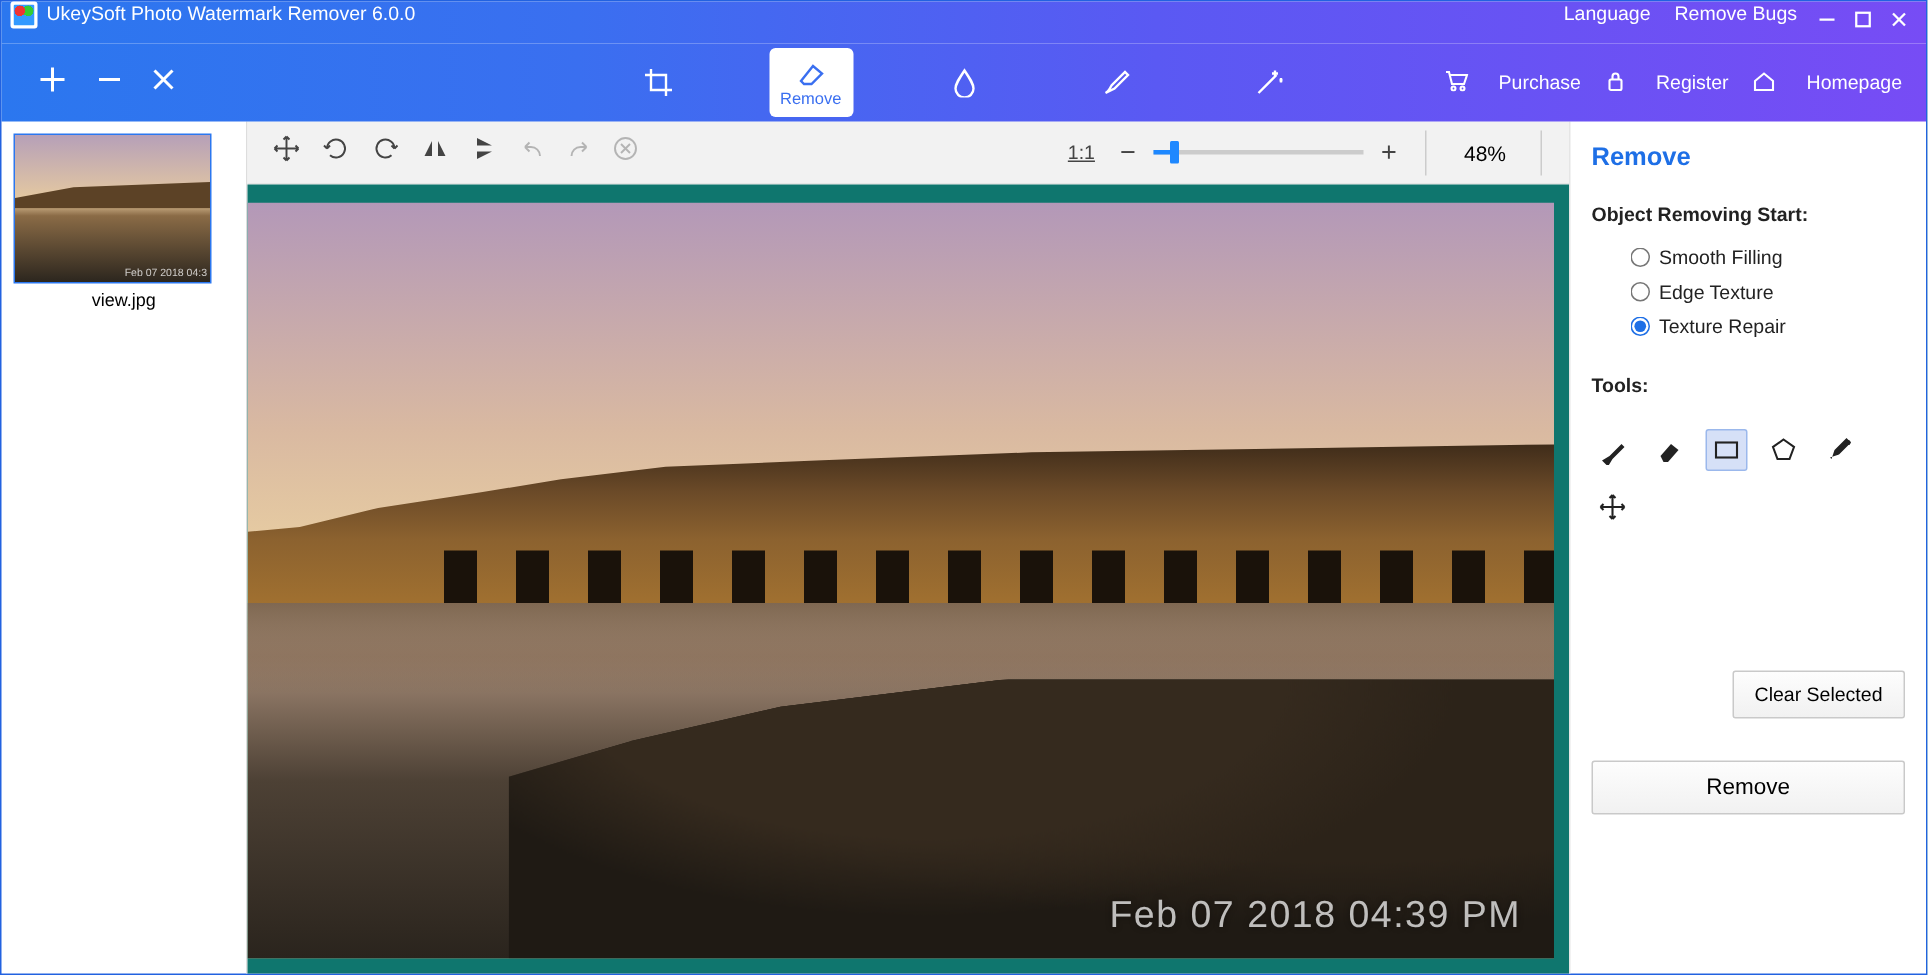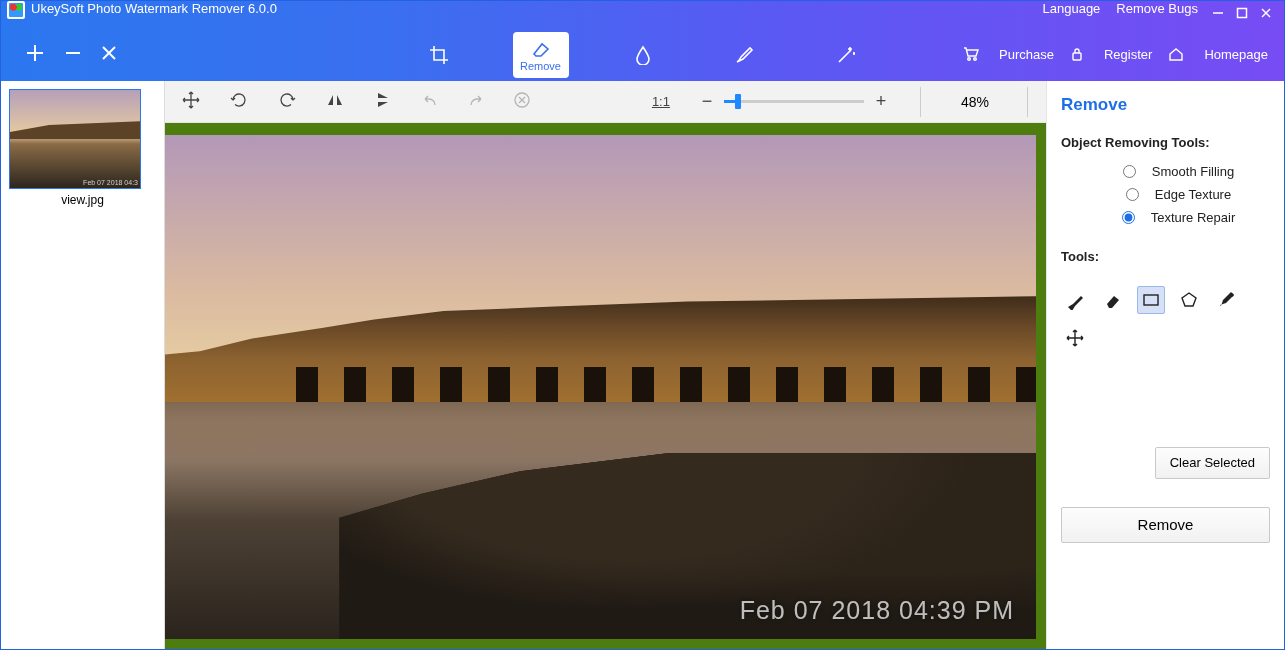--- a/index.html
+++ b/index.html
@@ -25,48 +25,48 @@
   .mode .mic{height:22px;display:flex;align-items:center;}
   .mode .mlbl{font-size:11px;margin-top:0px;}
   .rlinks{margin-left:auto;display:flex;align-items:center;gap:16px;padding-right:16px;font-size:13px;}
   .rlinks .rlink{display:flex;gap:20px;cursor:pointer;}
   
   .body{flex:1;display:flex;min-height:0;}
   .thumbs{width:164px;border-right:1px solid #ddd;padding:8px;text-align:center;}
   .thumb{width:132px;height:100px;border:1px solid #2b77ef;position:relative;overflow:hidden;cursor:pointer;}
   .tname{font-size:12px;margin-top:4px;}
   .preview{flex:1;display:flex;flex-direction:column;min-width:0;}
-  .ptools{height:42px;background:#f2f2f2;border-bottom:1px solid #e5e5e5;display:flex;align-items:center;padding:0 16px;gap:28px;color:#444;}
+  .ptools{height:42px;background:#f2f2f2;border-bottom:1px solid #e5e5e5;display:flex;align-items:center;padding:0 16px;gap:13px;color:#444;}
   .ptools .disabled{opacity:.35;}
   .ptools svg{stroke:#444;fill:none;stroke-width:1.3;}
   .ptools .grow{flex:1;}
   .zoom11{font-size:13px;text-decoration:underline;cursor:pointer;}
   .zslider{display:flex;align-items:center;gap:8px;}
   .zslider .track{width:140px;height:3px;background:#ccc;position:relative;}
   .zslider .fill{position:absolute;left:0;top:0;height:100%;background:#1e88ff;width:10%;}
   .zslider .knob{position:absolute;top:-6px;left:10%;width:6px;height:15px;background:#1e88ff;border-radius:1px;transform:translateX(-3px);}
   .zslider .pm{width:18px;text-align:center;font-size:18px;cursor:pointer;user-select:none;}
   .zval{font-size:14px;margin-left:10px;margin-right:8px;color:#000000;}
   .vsep{width:1px;height:30px;background:#ccc;margin:0 2px;}
-  .canvas{flex:1;background:#4d7c0f;padding:12px 10px 10px 0;display:flex;}
+  .canvas{flex:1;background:#0f766e;padding:12px 10px 10px 0;display:flex;}
   .img{flex:1;position:relative;overflow:hidden;}
   .sky{position:absolute;inset:0;background:linear-gradient(to bottom,#b398b8 0%,#d9b9a1 30%,#e9cfa2 48%,#e9d0a0 50%);}
   .cliff{position:absolute;left:0;right:0;top:32%;bottom:47%;background:linear-gradient(to bottom,#3f2c1a,#6b4a28 30%,#8c622f 60%,#a07030);clip-path:polygon(0 55%,4% 52%,10% 40%,18% 30%,24% 22%,32% 14%,44% 10%,60% 5%,100% 0,100% 100%,0 100%);}
   .caves{position:absolute;left:15%;right:0;top:46%;height:10%;
     background:repeating-linear-gradient(90deg,#1a120a 0 22px,transparent 22px 48px);}
   .water{position:absolute;left:0;right:0;top:53%;bottom:0;background:linear-gradient(to bottom,#d6c0ad 0%,#a38975 15%,#4d4135 50%,#2a241d 100%);}
   .reflect{position:absolute;left:0;right:0;top:53%;height:60px;background:linear-gradient(to bottom,rgba(90,66,42,.7),transparent);}
   .rocks{position:absolute;left:20%;right:0;top:63%;bottom:0;background:radial-gradient(ellipse at 40% 0,#352a1e 40%,transparent 60%),radial-gradient(ellipse at 80% 20%,#2c2319 40%,transparent 60%),#1f1a14;clip-path:polygon(0 35%,12% 22%,26% 10%,48% 0,100% 0,100% 100%,0 100%);}
   .wm{position:absolute;right:22px;bottom:14px;color:rgba(255,255,255,.72);font-size:25px;letter-spacing:1px;font-weight:500;text-shadow:0 0 4px rgba(0,0,0,.4);}
   
   .panel{width:238px;border-left:1px solid #e5e5e5;padding:14px 14px 12px;display:flex;flex-direction:column;font-size:13px;color:#222;}
   .panel h2{color:#1e6fe6;font-size:17px;font-weight:600;margin-bottom:20px;}
   .sect{margin-bottom:14px;font-size:13px;font-weight:600;}
   .opts{padding-left:26px;display:flex;flex-direction:column;gap:8px;margin-bottom:24px;}
-  .opts label{display:flex;align-items:center;gap:16px;font-size:13px;font-weight:400;cursor:pointer;justify-content:center;}
+  .opts label{display:flex;align-items:center;gap:6px;font-size:13px;font-weight:400;cursor:pointer;}
   input[type=radio]{accent-color:#1e6fe6;}
   .tools{display:flex;gap:10px;margin-top:8px;flex-wrap:wrap;}
   .tool{width:28px;height:28px;display:flex;align-items:center;justify-content:center;border-radius:2px;cursor:pointer;}
   .tool.sel{background:#d6e0f7;border:1px solid #9bb8ec;}
   .tool svg{stroke:#222;fill:none;stroke-width:1.4;}
   .pgrow{flex:1;}
   .btn{height:32px;border:1px solid #c9c9c9;background:linear-gradient(#fdfdfd,#f1f1f1);border-radius:2px;font-size:13px;cursor:pointer;}
   .btn.sm{align-self:flex-end;padding:2px 14px;margin-bottom:18px;}
   .btn.lg{width:100%;font-size:15px;height:36px;margin-top:10px;}
   
@@ -249,21 +249,21 @@
           <div class="water"></div>
           <div class="reflect"></div>
           <div class="rocks"></div>
           <div class="wm">Feb 07 2018 04:39 PM</div>
         </div>
       </div>
     </div>
 
     <div class="panel">
       <h2>Remove</h2>
-      <div class="sect">Object Removing Tools:</div>
+      <div class="sect">Object Removing Start:</div>
       <div class="opts">
         <label>
             <input type="radio" name="rm" style="">
             <span>Smooth Filling</span>
           </label>
         <label>
             <input type="radio" name="rm" style="">
             <span>Edge Texture</span>
           </label>
         <label>

